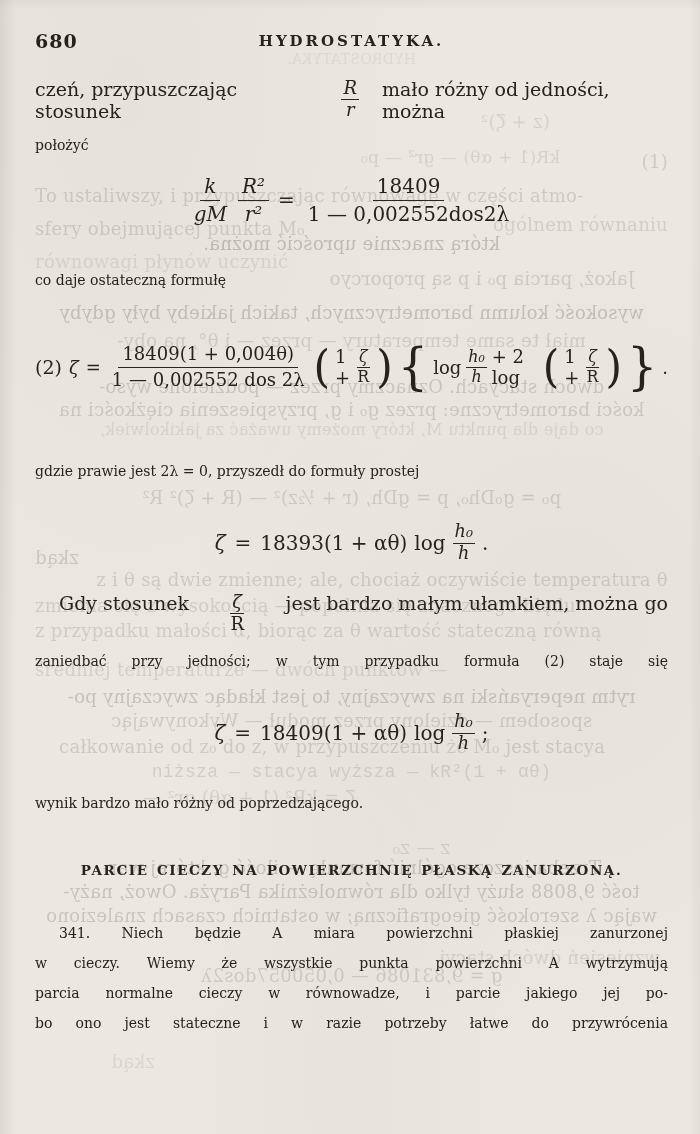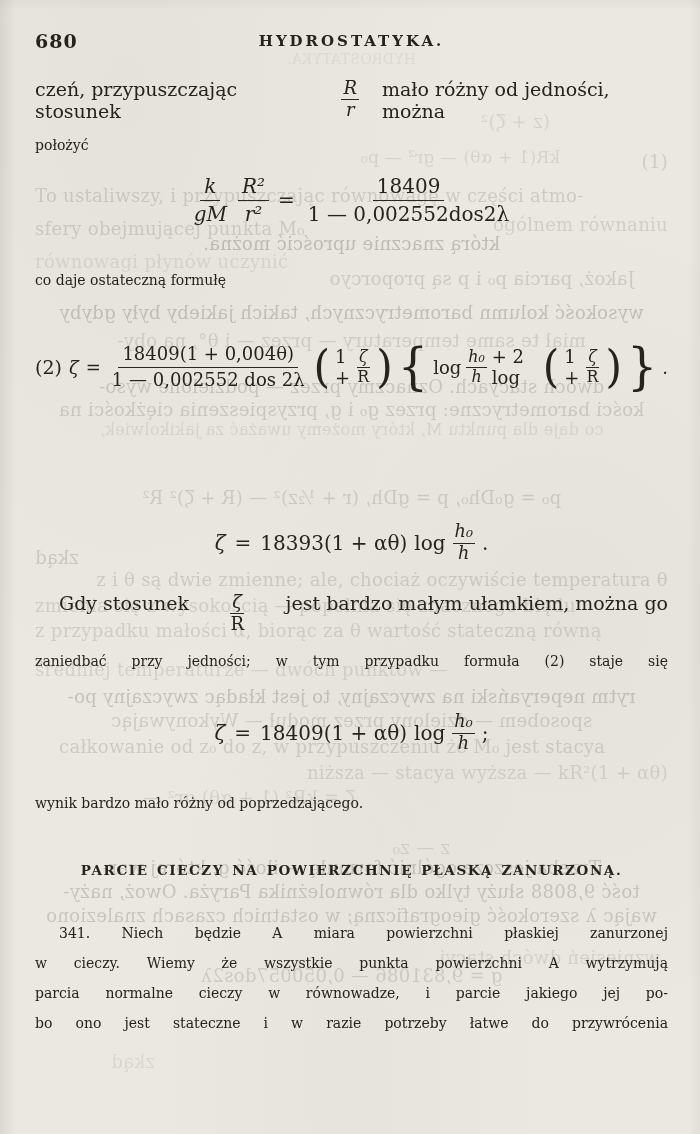--- a/index.html
+++ b/index.html
@@ -81,21 +81,21 @@
       <div class="ghost mir" style="top: 421px; text-align: center; font-size: 16px; opacity: 0.2;">co daje dla punktu M, który możemy uważać za jakikolwiek,</div>
       <div class="ghost mir" style="top: 488px; text-align: center; opacity: 0.3;">p₀ = g₀Dh₀,   p = gDh,   (r + ½z)²  —  (R + ζ)²  R²</div>
       <div class="ghost mir" style="top: 548px; text-align: right; opacity: 0.33;">zkąd</div>
       <div class="ghost" style="top: 570px; text-align: right; opacity: 0.3;">z i θ są dwie zmienne; ale, chociaż oczywiście temperatura θ</div>
       <div class="ghost" style="top: 596px; text-align: left; opacity: 0.28;">zmienia się z wysokością — popełnia się znacznego błędu</div>
       <div class="ghost" style="top: 621px; text-align: left; opacity: 0.28;">z przypadku małości α, biorąc za θ wartość stateczną równą</div>
       <div class="ghost" style="top: 660px; text-align: left; opacity: 0.24;">średniej temperaturze — dwóch punktów —</div>
       <div class="ghost mir" style="top: 687px; text-align: center; opacity: 0.4;">rytm neperyański na zwyczajny, to jest kładąc zwyczajny po-</div>
       <div class="ghost mir" style="top: 711px; text-align: center; opacity: 0.3;">sposobem — dzielony przez moduł — Wykonywając</div>
       <div class="ghost" style="top: 737px; text-align: left; opacity: 0.3; margin-left: 24px;">całkowanie od z₀ do z, w przypuszczeniu że M₀ jest stacya</div>
-      <div class="ghost" style="top: 763px; text-align: right; opacity: 0.26;">niższa — stacya wyższa — kR²(1 + αθ)</div>
+      <div class="ghost" style="top: 763px; text-align: center; opacity: 0.26; font-family: Liberation Mono, monospace;">niższa — stacya wyższa — kR²(1 + αθ)</div>
       <div class="ghost mir" style="top: 788px; left: 35px; right: auto; width: 320px; opacity: 0.24;">ζ = kR² (1 + αθ)  gr² —</div>
       <div class="ghost mir" style="top: 838px; left: 300px; right: auto; width: 150px; opacity: 0.24;">z — z₀</div>
       <div class="ghost mir" style="top: 858px; text-align: center; opacity: 0.38;">Trzeba jeszcze ogólnić formułę — ilość g, której war-</div>
       <div class="ghost mir" style="top: 882px; text-align: center; opacity: 0.38;">tość 9,8088 służy tylko dla równoleżnika Paryża. Owoż, naży-</div>
       <div class="ghost mir" style="top: 906px; text-align: center; opacity: 0.35;">wając λ szerokość gieograficzną; w ostatnich czasach znaleziono</div>
       <div class="ghost mir" style="top: 948px; left: 380px; right: auto; width: 280px; opacity: 0.24;">wzniesień dwóch stacyi</div>
       <div class="ghost mir" style="top: 966px; text-align: center; opacity: 0.3;">g = 9,831086 — 0,050057dos2λ</div>
       <div class="ghost mir" style="top: 1052px; left: 35px; right: auto; width: 120px; opacity: 0.18;">zkąd</div>
     </div>
 
@@ -166,20 +166,21 @@
             <span class="n it">ζ</span>
             <span class="d">R</span>
           </span>
         </span>
         <span class="big">)</span>
         <span class="big brace">}</span>
         <span>.</span>
       </span>
     </div>
 
+    <div class="abs body-text lline" style="top:456px;">gdzie prawie jest 2λ = 0,  przyszedł do formuły prostej</div>
 
     <div class="fx" style="top:514px;height:58px;">
       <span class="it">ζ</span>
       <span class="eq">=</span>
       <span>18393(1 + αθ)</span>
       <span>log</span>
       <span class="frac sm tight">
         <span class="n it">h₀</span>
         <span class="d it">h</span>
       </span>

